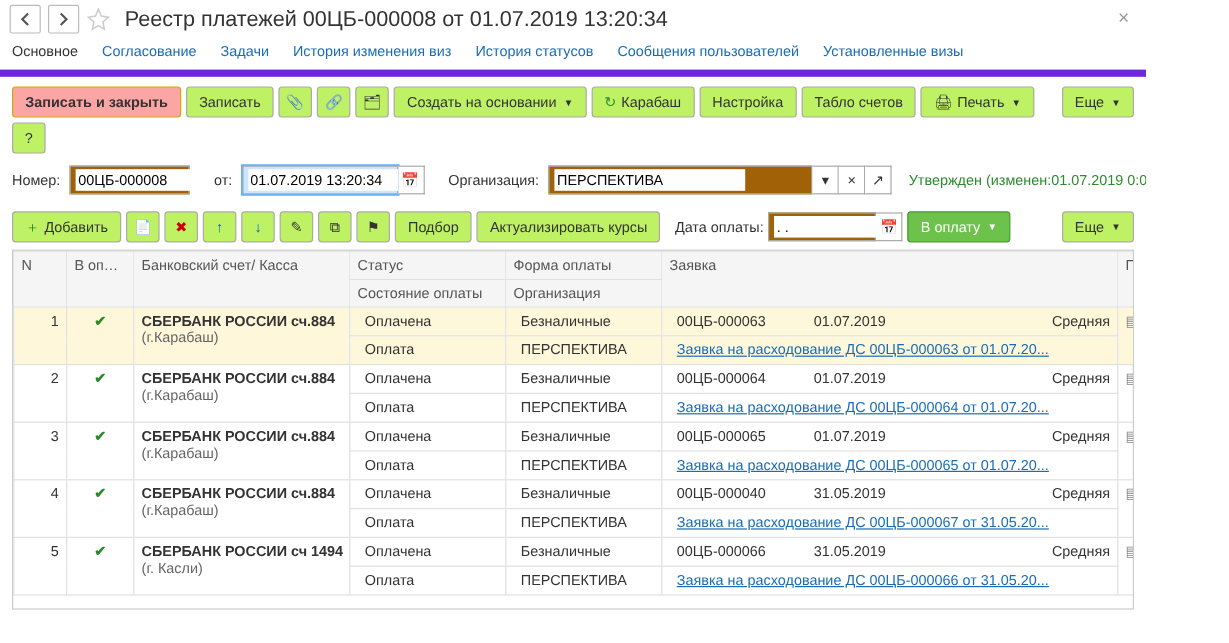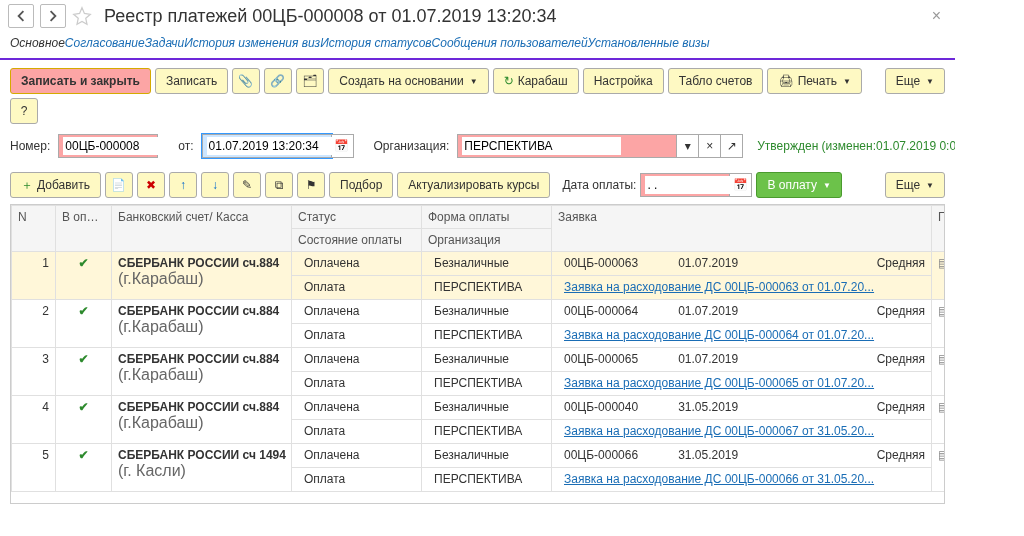--- a/index.html
+++ b/index.html
@@ -6,34 +6,34 @@
   body { margin:0; font-family: Arial, sans-serif; font-size:12px; color:#333; background:#fff; }
   .window { width:955px; height:536px; position:relative; overflow:hidden; }
   
   .hdr { display:flex; align-items:center; padding:4px 8px; gap:6px; }
   .navbtn { width:26px; height:24px; border:1px solid #bbb; background:#fff; display:flex; align-items:center; justify-content:center; cursor:pointer; border-radius:2px;}
   .navbtn svg{width:12px;height:12px;}
   .star { width:20px; height:20px; color:#ccc; }
   .title { font-size:18px; font-weight:400; margin-left:6px; flex:1;}
   .close-x { color:#999; font-size:16px; cursor:pointer; padding:0 6px;}
   
-  .linkrow { display:flex; padding:4px 10px 8px; border-bottom:2px solid #6d28d9;font-style:italic;}
+  .linkrow { display:flex; gap:20px; padding:4px 10px 8px; border-bottom:6px solid #6d28d9;}
   .linkrow a { color:#1a6db5; text-decoration:none; cursor:pointer;}
   .linkrow .active { color:#333; }
   
   .tbar { display:flex; gap:4px; padding:8px 10px; align-items:center; flex-wrap:wrap;}
-  .btn { border:1px solid #aaa; background:#fef9c3; padding:4px 10px; height:26px; display:flex; align-items:center; gap:4px; cursor:pointer; border-radius:3px; white-space:nowrap;}
+  .btn { border:1px solid #aaa; background:#bef264; padding:4px 10px; height:26px; display:flex; align-items:center; gap:4px; cursor:pointer; border-radius:3px; white-space:nowrap;}
   .btn-yellow { background:#fca5a5; border-color:#d4aa00; font-weight:bold;}
   .btn-icon { width:28px; padding:0; justify-content:center;}
   .btn .caret{ font-size:8px; margin-left:2px;}
   .spacer { flex:1;}
   
   .fldrow { display:flex; align-items:center; gap:6px; padding:2px 10px 8px;}
   .fldrow label { margin-right:2px;}
-  .txtfld { border:1px solid #aaa; height:24px; padding:2px 4px; background:#fca5a5;}
+  .txtfld { border:1px solid #aaa; height:24px; padding:2px 4px; background:#a16207;}
   .txtfld.sel { background:#cde6ff; outline:1px solid #3399ff;}
   .datefld { display:flex; }
   .datebtn { width:22px; height:24px; border:1px solid #aaa; border-left:none; display:flex; align-items:center; justify-content:center; background:#fff; cursor:pointer;}
   .orgfld { display:flex; flex:1;}
   .orgfld input{ flex:1;}
   .statustxt { color:#2d8a2d; margin-left:8px; white-space:nowrap;}
   
   .tabs { display:flex; border-bottom:1px solid #ccc; padding-left:10px; margin-top:4px;}
   .tab { padding:5px 12px; border:1px solid #ccc; border-bottom:none; margin-right:-1px; background:#f5f5f5; cursor:pointer; border-radius:3px 3px 0 0;}
   .tab.active { background:#fff; position:relative; top:1px;}
@@ -48,21 +48,21 @@
   .col-n { width:44px; text-align:right;}
   .col-vopl { width:56px; text-align:center;}
   .col-bank { width:180px;}
   .col-status { width:130px;}
   .col-form { width:130px;}
   .col-zay { width:380px;}
   .col-pr { width:28px;}
   tbody tr.r1 td { background:#fff7d9;}
   .check { color:#2d8a2d; font-weight:bold;}
   .bank-main{font-weight:bold;}
-  .bank-sub{color:#666; font-size:16px;}
+  .bank-sub{color:#666; font-size:12px;}
   .lnk { color:#1a6db5; text-decoration:underline; cursor:pointer;}
   .zay-line1{ display:flex; gap:40px;}
   .mini-icon{ color:#888;}
   .rowcell{ height:24px;padding-left:12px;}
   svg{display:block;}
   input{ font-family:inherit; font-size:12px; border:none; outline:none; height:100%;}
 </style>
 </head>
 <body>
 

